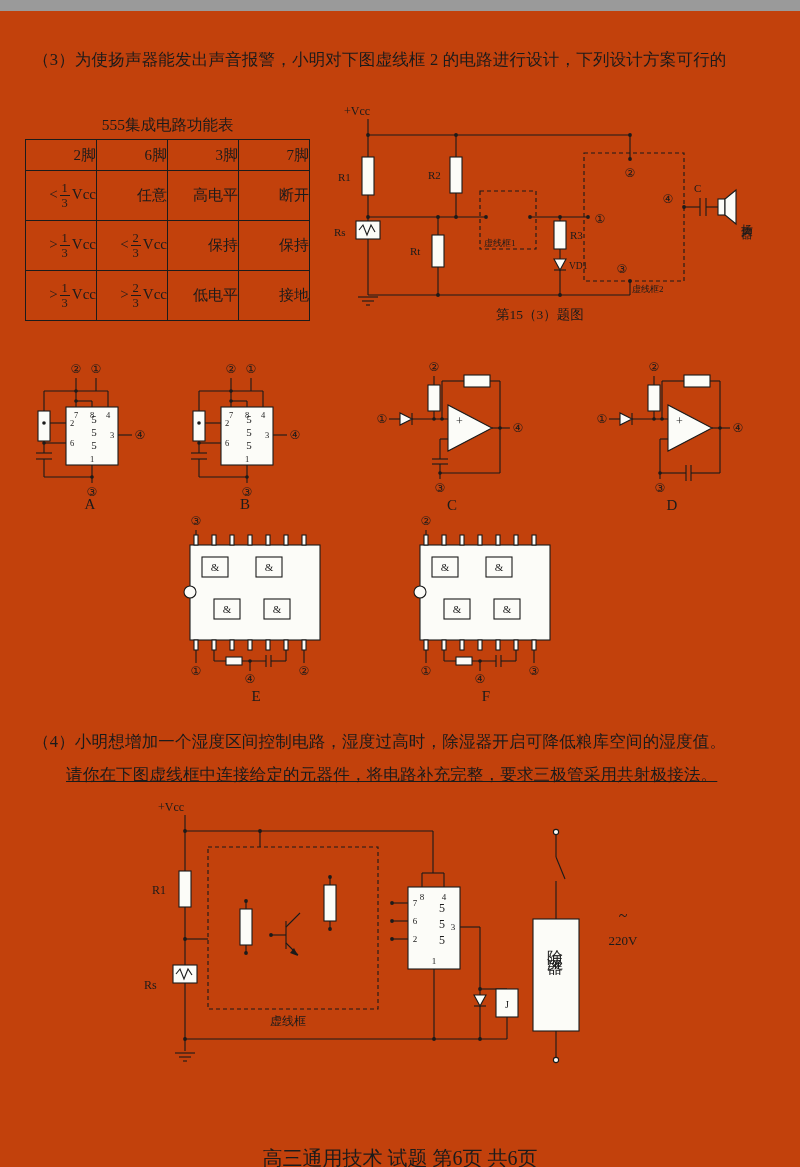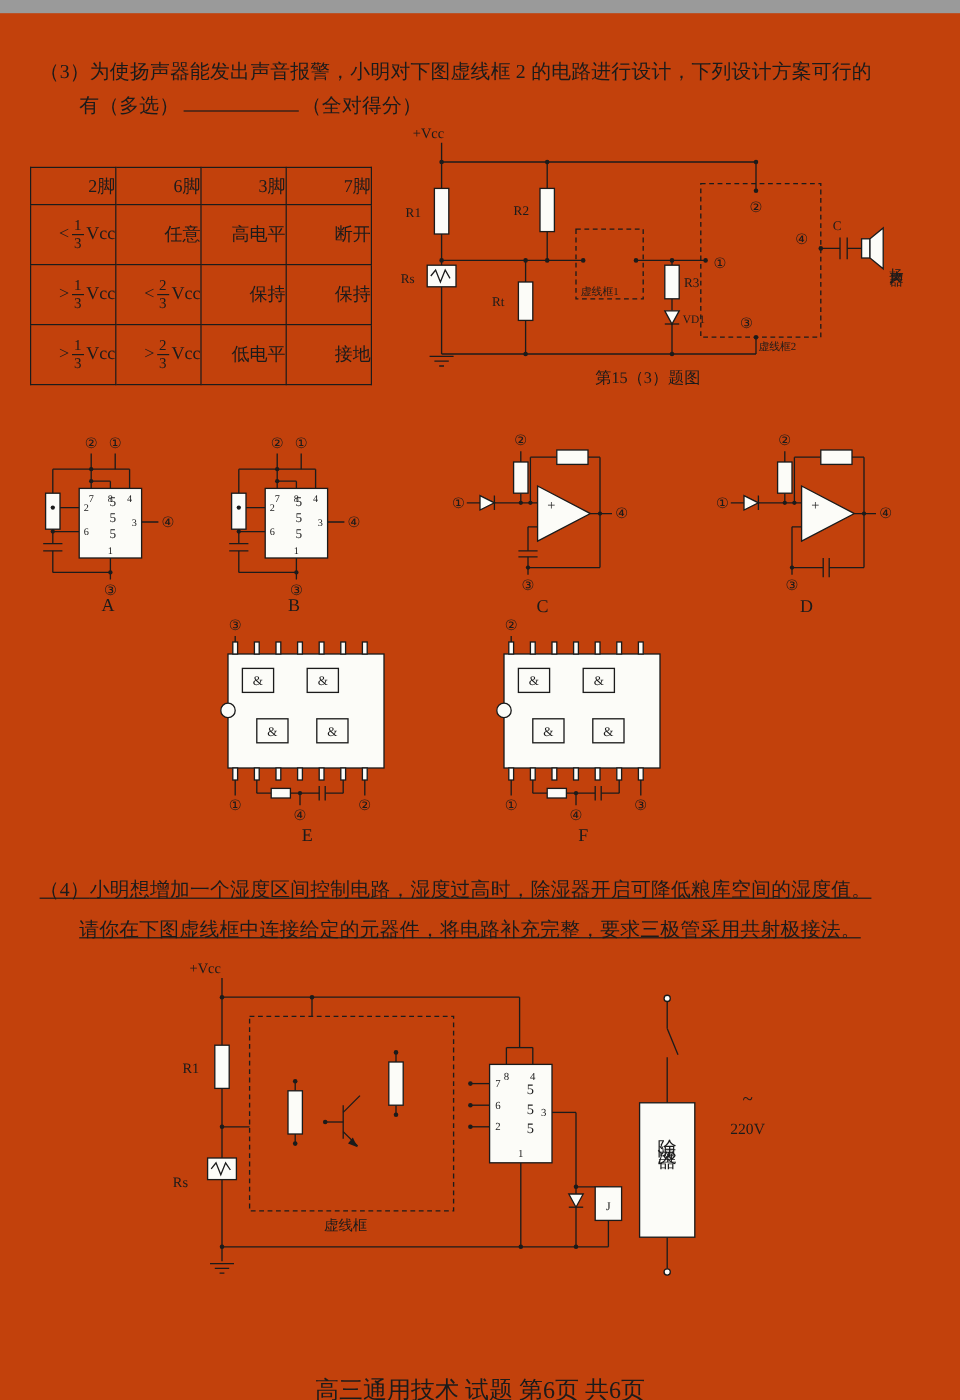--- a/index.html
+++ b/index.html
@@ -27,24 +27,22 @@
   .footer{font-size:20px;text-align:center;width:800px;}
 </style>
 </head>
 <body>
 
 <div class="page">
 
   <div class="abs qtext" style="left:33px;top:36px;width:750px;">
     <span>（3）</span><span>为使扬声器能发出声音报警，小明对下图虚线框 2 的电路进行设计，下列设计方案可行的</span>
   </div>
-  <div class="abs qtext" style="left:66px;top:64px;width:700px;">
-    <span>有（多选）</span><span class="blank"></span><span>（全对得分）</span>
-  </div>
-
+
+  <div class="abs ttl" style="left:25px;top:104px;width:285px;text-align:center;">555集成电路功能表</div>
   <table class="fn abs" style="left:25px;top:128px;">
     <colgroup>
         <col style="width:71px">
         <col style="width:71px">
         <col style="width:71px">
         <col style="width:71px">
       </colgroup>
     <tbody>
         <tr class="hd">
       <td>2脚</td>
@@ -434,21 +432,21 @@
     <text x="101" y="58" font-size="11" text-anchor="middle">&amp;</text>
     <text x="59" y="100" font-size="11" text-anchor="middle">&amp;</text>
     <text x="109" y="100" font-size="11" text-anchor="middle">&amp;</text>
     <text x="28" y="12" font-size="12" text-anchor="middle" class="circ">②</text>
     <text x="28" y="162" font-size="12" text-anchor="middle" class="circ">①</text>
     <text x="82" y="170" font-size="12" text-anchor="middle" class="circ">④</text>
     <text x="136" y="162" font-size="12" text-anchor="middle" class="circ">③</text>
     <text x="88" y="188" font-size="15" text-anchor="middle">F</text>
   </svg>
 
-  <div class="abs qtext" style="left:33px;top:718px;width:755px;text-decoration:underline;">
+  <div class="abs qtext" style="left:33px;top:718px;width:755px;">
     <span>（4）</span><span>小明想增加一个湿度区间控制电路，湿度过高时，除湿器开启可降低粮库空间的湿度值。</span>
   </div>
   <div class="abs qtext" style="left:66px;top:751px;width:720px;text-decoration:underline;">请你在下图虚线框中连接给定的元器件，将电路补充完整，要求三极管采用共射极接法。</div>
 
   <svg class="abs" style="left:128px;top:788px;" width="545" height="285">
     <g class="w">
       <line x1="57" y1="16" x2="57" y2="252"></line>
       <line x1="47" y1="254" x2="67" y2="254"></line>
         <line x1="51" y1="258" x2="63" y2="258"></line>
         <line x1="55" y1="262" x2="59" y2="262"></line>

